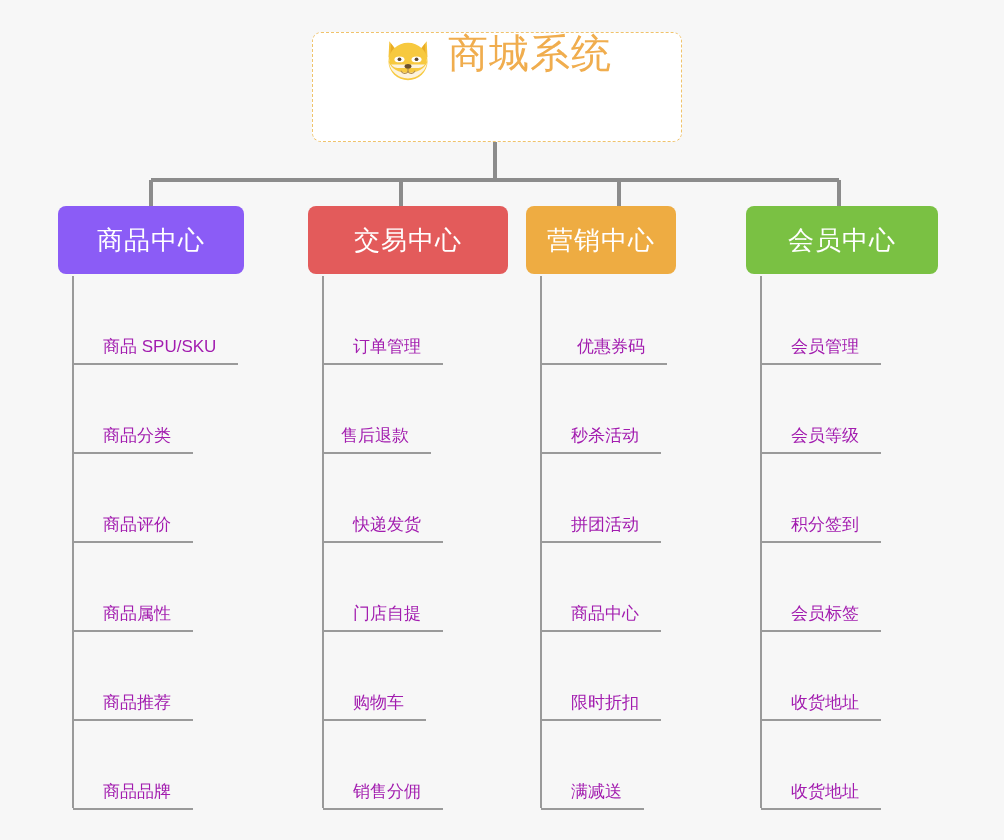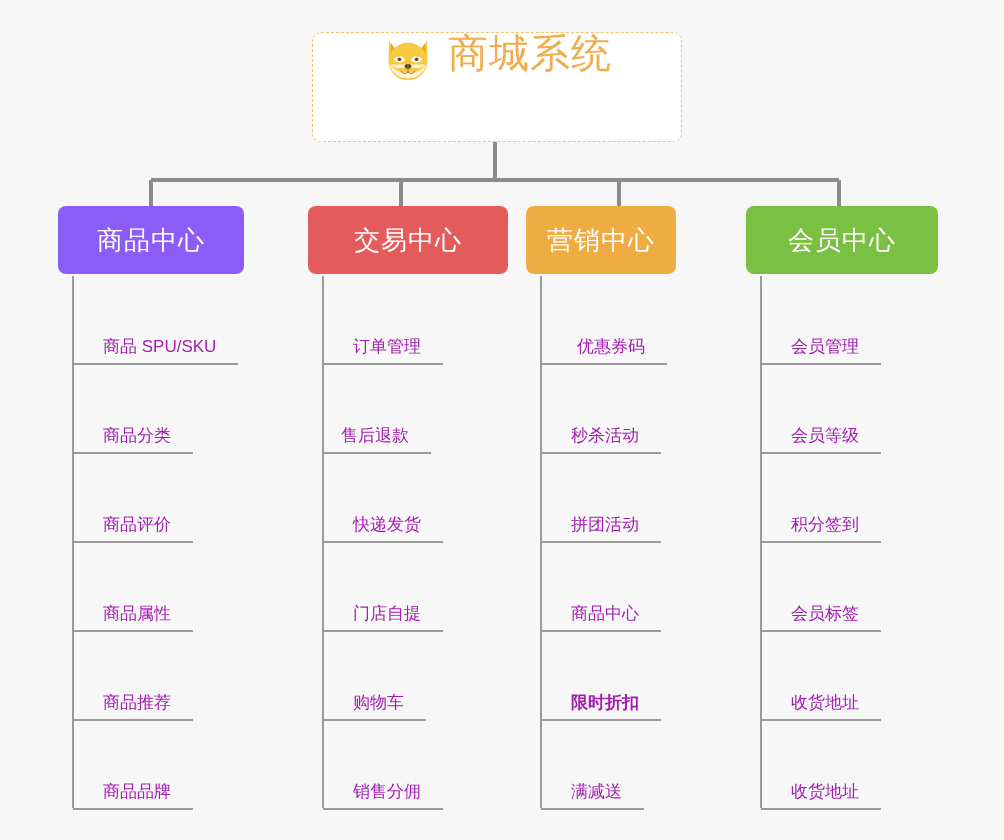--- a/index.html
+++ b/index.html
@@ -195,21 +195,21 @@
         <div class="leaf-item">
           <span class="leaf-label" style="border-bottom-color: rgb(154, 154, 154);">秒杀活动</span>
         </div>
         <div class="leaf-item">
           <span class="leaf-label" style="border-bottom-color: rgb(154, 154, 154);">拼团活动</span>
         </div>
         <div class="leaf-item">
           <span class="leaf-label" style="border-bottom-color: rgb(154, 154, 154);">商品中心</span>
         </div>
         <div class="leaf-item">
-          <span class="leaf-label" style="border-bottom-color: rgb(154, 154, 154); font-weight: bold;">限时折扣</span>
+          <span class="leaf-label" style="border-bottom-color: rgb(154, 154, 154);">限时折扣</span>
         </div>
         <div class="leaf-item">
           <span class="leaf-label" style="border-bottom-color: rgb(154, 154, 154);">满减送</span>
         </div>
       </div>
       <div class="category" style="left: 746px; top: 206px; width: 192px; background: rgb(122, 193, 67);">
         <span>会员中心</span>
       </div>
       <div class="leaf-column" style="left: 761px;">
         <div class="leaf-item">

